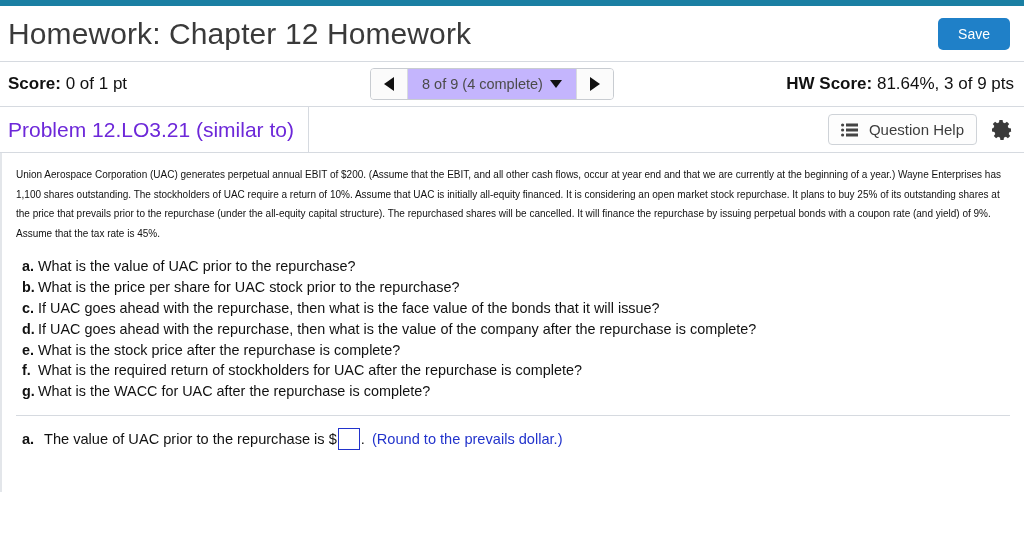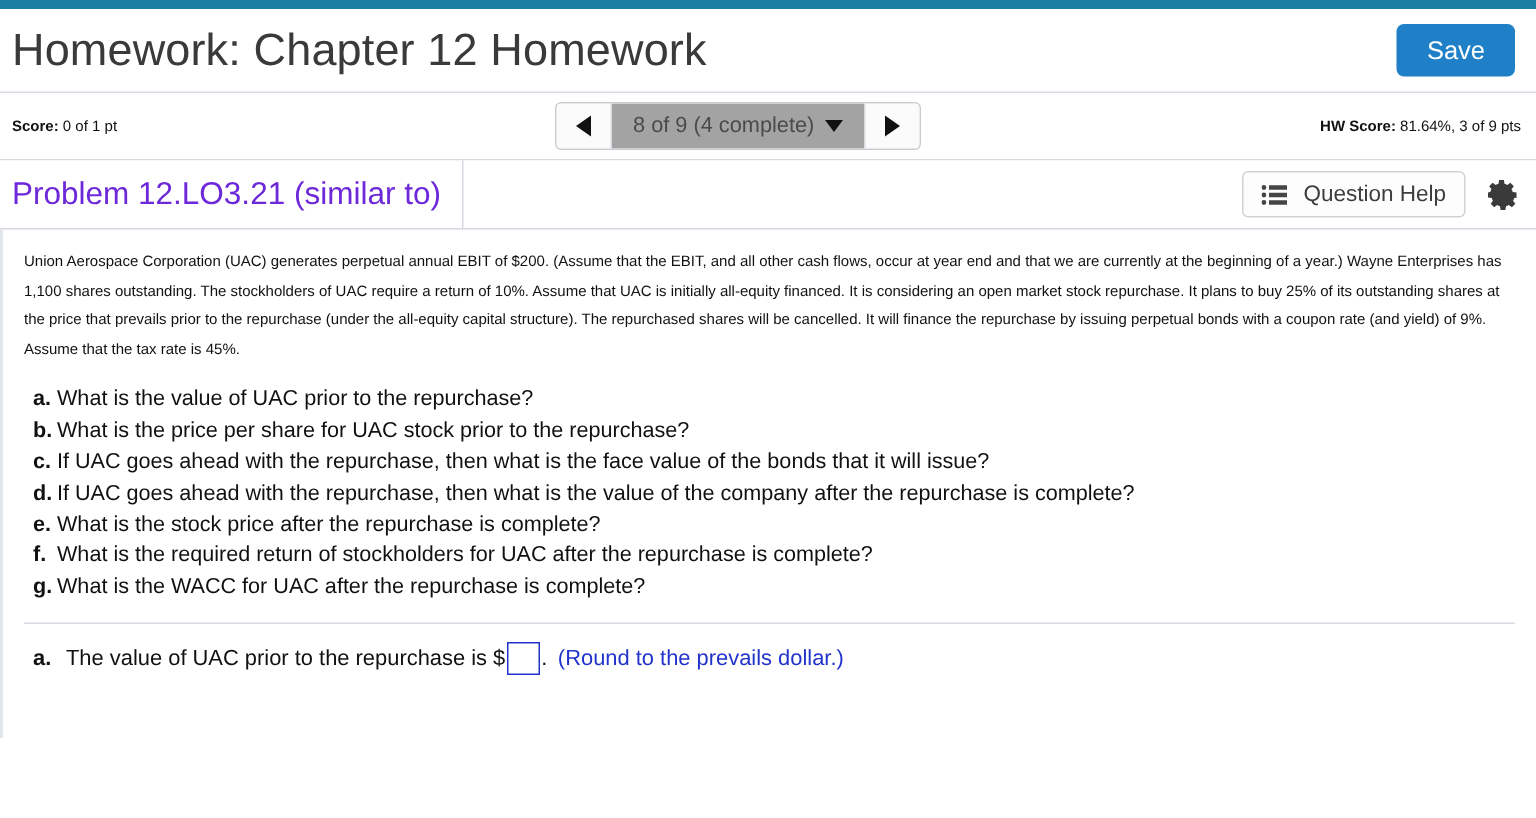--- a/index.html
+++ b/index.html
@@ -39,41 +39,41 @@
     font-weight: 400;
     color: #3a3a3a;
     letter-spacing: .1px;
     white-space: nowrap;
   }
   #save-button {
     background: #1f80c8;
     color: #ffffff;
     border: none;
     border-radius: 5px;
-    font-size: 17px;
+    font-size: 14px;
     font-family: "Liberation Sans", sans-serif;
     padding: 9px 20px;
     cursor: pointer;
     line-height: 1;
   }
 
   
   #score-bar {
     height: 45px;
     display: flex;
     align-items: center;
     justify-content: space-between;
     padding: 0 10px 0 8px;
     box-sizing: border-box;
     border-bottom: 1px solid #d6dae0;
     background: #ffffff;
     position: relative;
   }
   .score-text {
-    font-size: 10px;
+    font-size: 17px;
     white-space: nowrap;
     color: #111;
   }
   .score-text b { font-weight: bold; }
 
   #nav-widget {
     display: flex;
     align-items: stretch;
     border: 1px solid #c8ccd1;
     border-radius: 4px;
@@ -93,21 +93,21 @@
     font-size: 14px;
     color: #111;
   }
   #nav-prev { border-right: 1px solid #d8dbdf; }
   #nav-next { border-left: 1px solid #d8dbdf; }
   #nav-label-wrap {
     display: flex;
     align-items: center;
     gap: 7px;
     padding: 0 14px;
-    background: #a3a3a3;
+    background: #c4b5fd;
     cursor: pointer;
   }
   #nav-label {
     font-size: 14.5px;
     color: #4b4b4b;
     white-space: nowrap;
   }
   .caret-down {
     width: 0; height: 0;
     border-left: 6px solid transparent;

